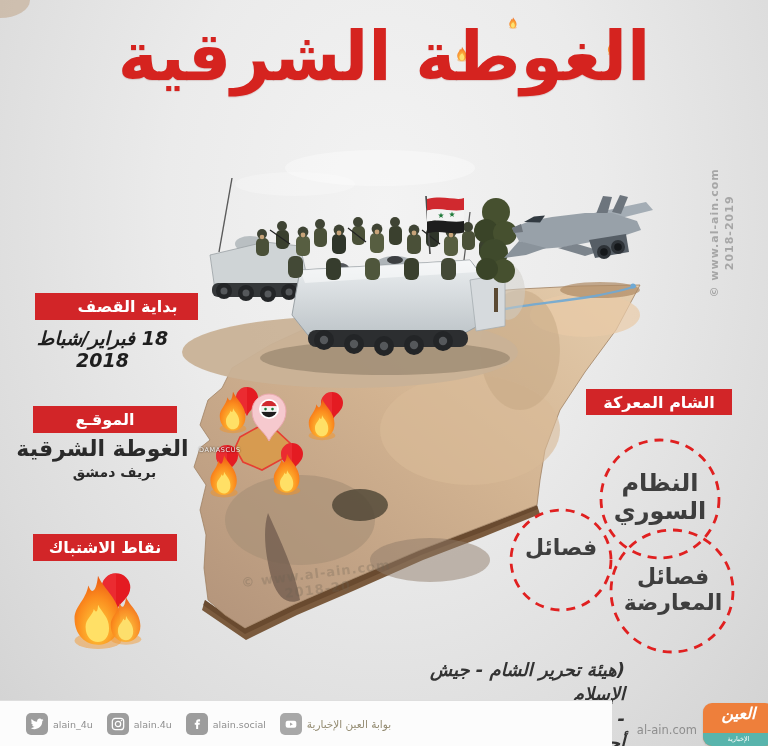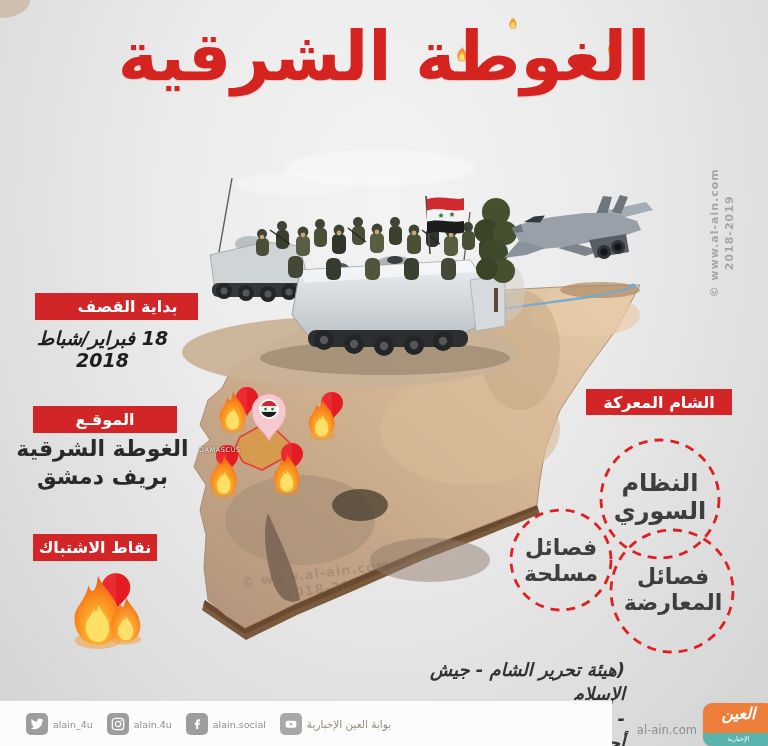--- a/index.html
+++ b/index.html
@@ -18,28 +18,28 @@
   .subtitle{
     left:0;top:124px;width:768px;text-align:center;
     font-size:26px;font-weight:bold;color:#3b3b3b;direction:rtl;
   }
   .redbox{
     background:#d22528;color:#fff;font-weight:bold;text-align:center;direction:rtl;
     display:flex;align-items:center;justify-content:center;font-size:16px;
   }
   .box-bombing{left:35px;top:293px;width:141px;height:27px;padding-left:22px;}
   .box-location{left:33px;top:406px;width:144px;height:27px;}
-  .box-clash{left:33px;top:534px;width:124px;height:27px;}
+  .box-clash{left:33px;top:534px;width:144px;height:27px;}
   .box-parties{left:586px;top:389px;width:146px;height:26px;}
   .date{
     left:10px;top:327px;width:185px;text-align:center;direction:rtl;
     font-size:19px;font-weight:bold;font-style:italic;color:#1e1e1e;
   }
   .loc1{left:10px;top:436px;width:185px;text-align:center;direction:rtl;font-size:22px;font-weight:bold;color:#2a2a2a;}
-  .loc2{left:10px;top:464px;width:185px;text-align:center;direction:rtl;font-size:22px;font-weight:bold;color:#2a2a2a;}
+  .loc2{left:22px;top:464px;width:185px;text-align:center;direction:rtl;font-size:14px;font-weight:bold;color:#2a2a2a;}
   .circle-label{position:absolute;z-index:2;text-align:center;direction:rtl;font-weight:bold;color:#3e3e3e;line-height:1.18;}
   .cl-regime{left:598px;top:469px;width:124px;font-size:24px;}
   .cl-armed{left:503px;top:535px;width:116px;font-size:22px;}
   .cl-opposition{left:612px;top:564px;width:122px;font-size:22px;}
   .note{
     left:425px;top:610px;width:200px;direction:rtl;text-align:right;
     font-size:18px;font-weight:bold;font-style:italic;color:#333;line-height:1.35;margin-top:48px;
   }
   .side-wm{
     left:648px;top:218px;width:150px;z-index:2;
@@ -331,21 +331,20 @@
   <div class="txt redbox box-clash">نقاط الاشتباك</div>
 
   <div class="txt redbox box-parties">الشام المعركة</div>
 
   <div class="circle-label cl-regime">
     <div>النظام</div>
     <div>السوري</div>
   </div>
   <div class="circle-label cl-armed">
     <div>فصائل</div>
-    <div>مسلحة</div>
   </div>
   <div class="circle-label cl-opposition">
     <div>فصائل</div>
     <div>المعارضة</div>
   </div>
 
   <div class="txt note">
     <div>(هيئة تحرير الشام - جيش الإسلام</div>
     <div>- فيلق الرحمن - حركة أحرار الشام)</div>
   </div>

